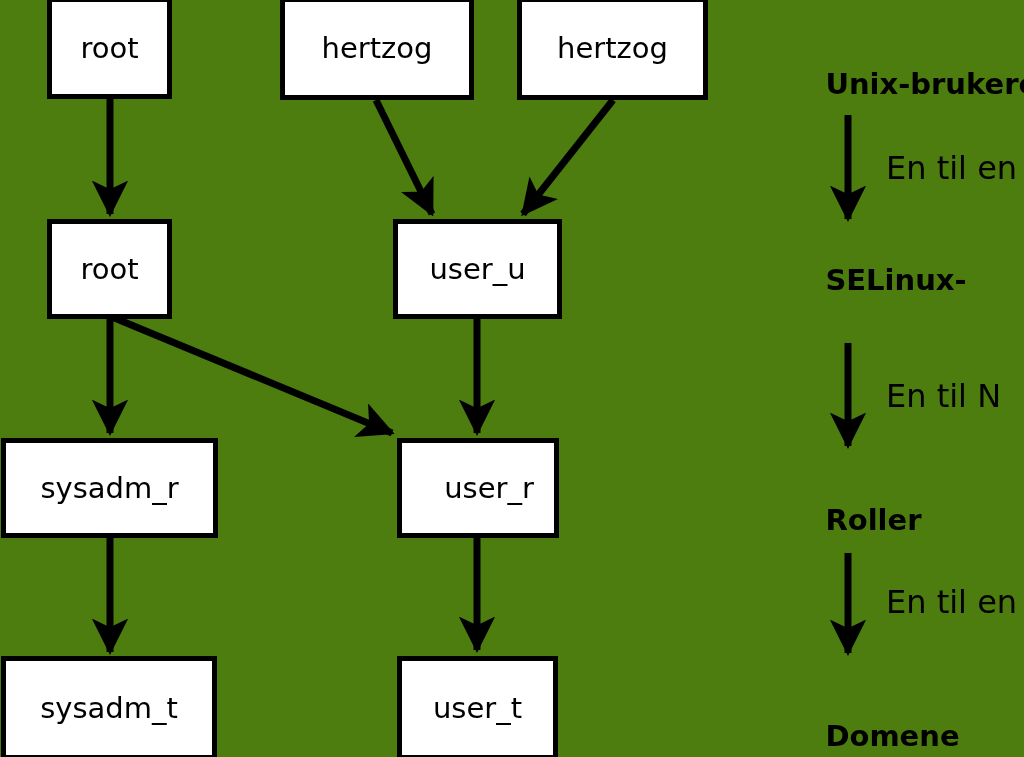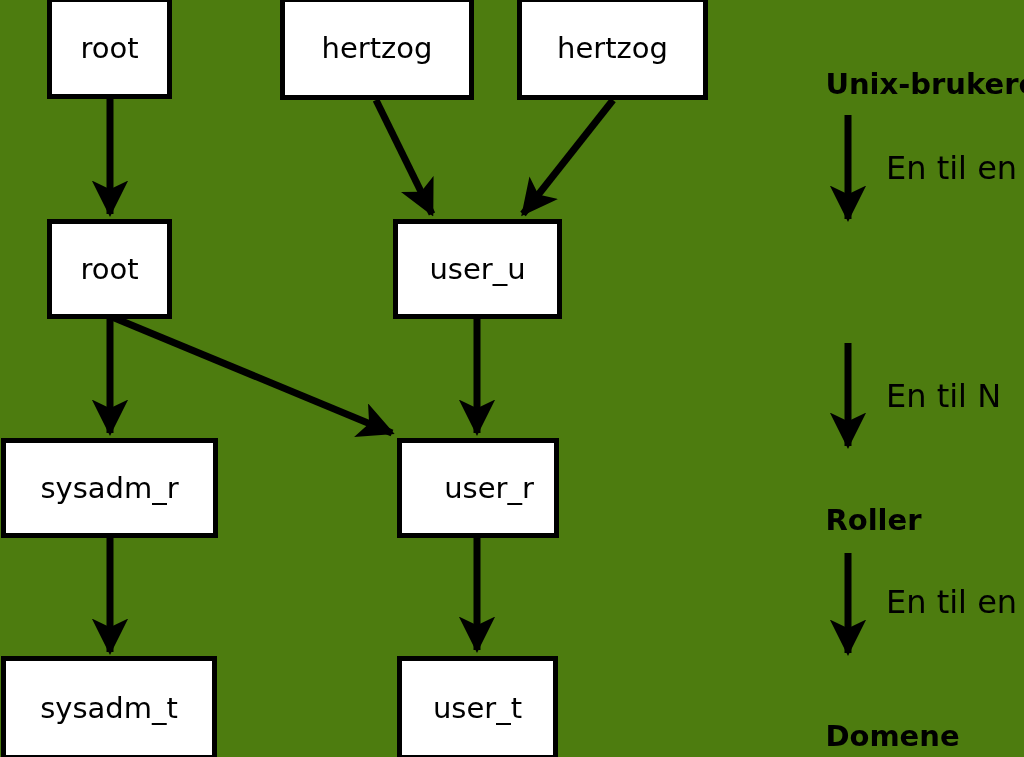--- a/index.html
+++ b/index.html
@@ -136,21 +136,21 @@
 
   <div class="legend-heading" style="left:785px; top:33px;">
     <span>Unix-brukere</span>
   </div>
 
   <div class="legend-edge-label" style="left:886px; top:152px;">
     <span>En til en</span>
   </div>
 
   <div class="legend-heading" style="left:785px; top:229px;">
-    <br>
+    <span>SELinux-</span><br>
   </div>
 
   <div class="legend-edge-label" style="left:886px; top:380px;text-align:right;">
     <span>En til N</span>
   </div>
 
   <div class="legend-heading" style="left:785px; top:469px;">
     <span>Roller</span>
   </div>
 

